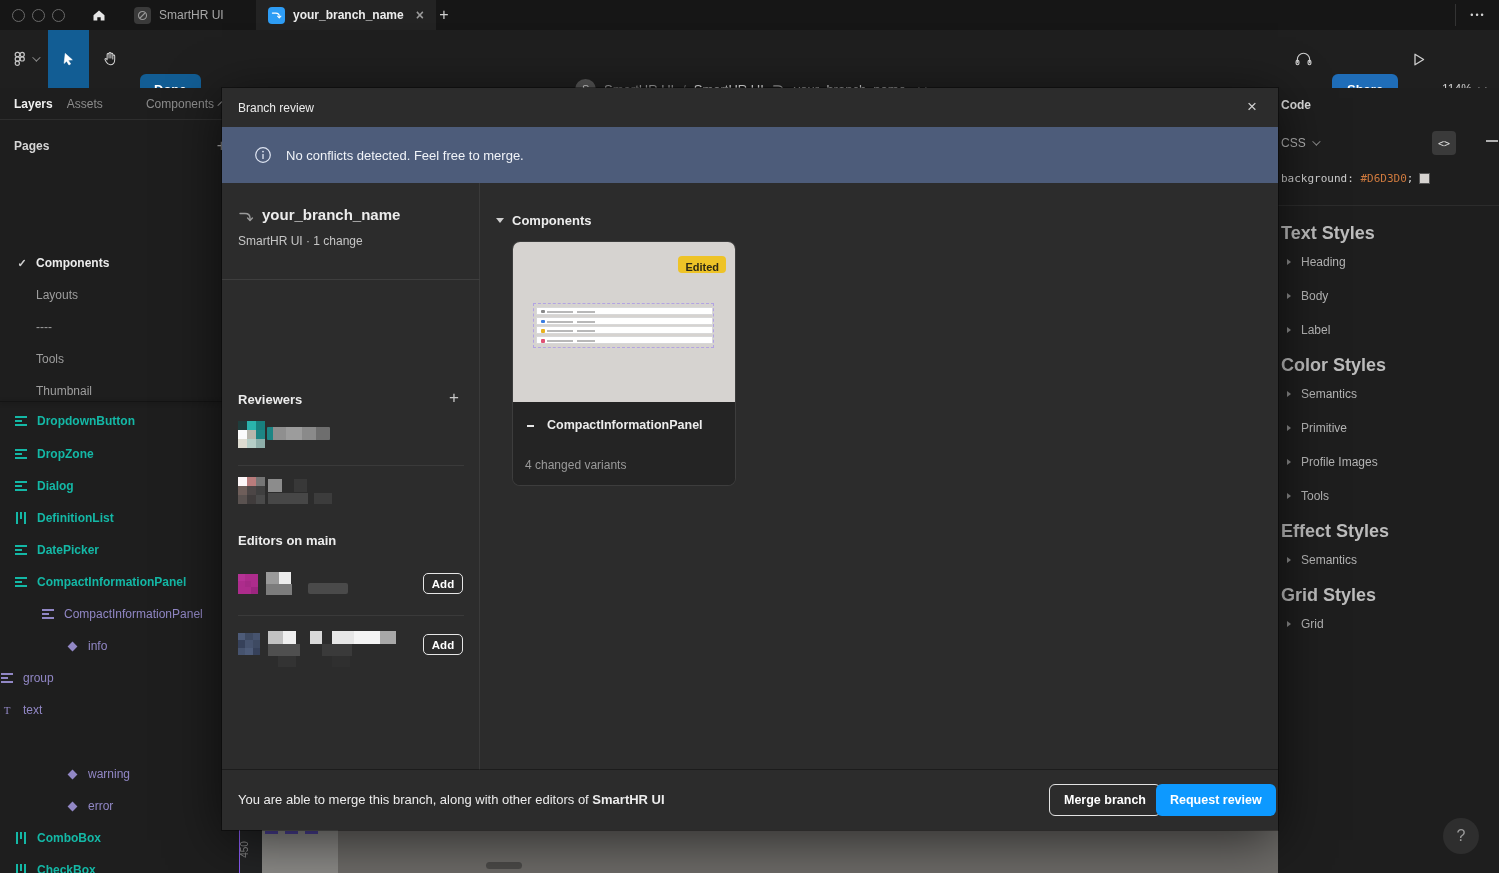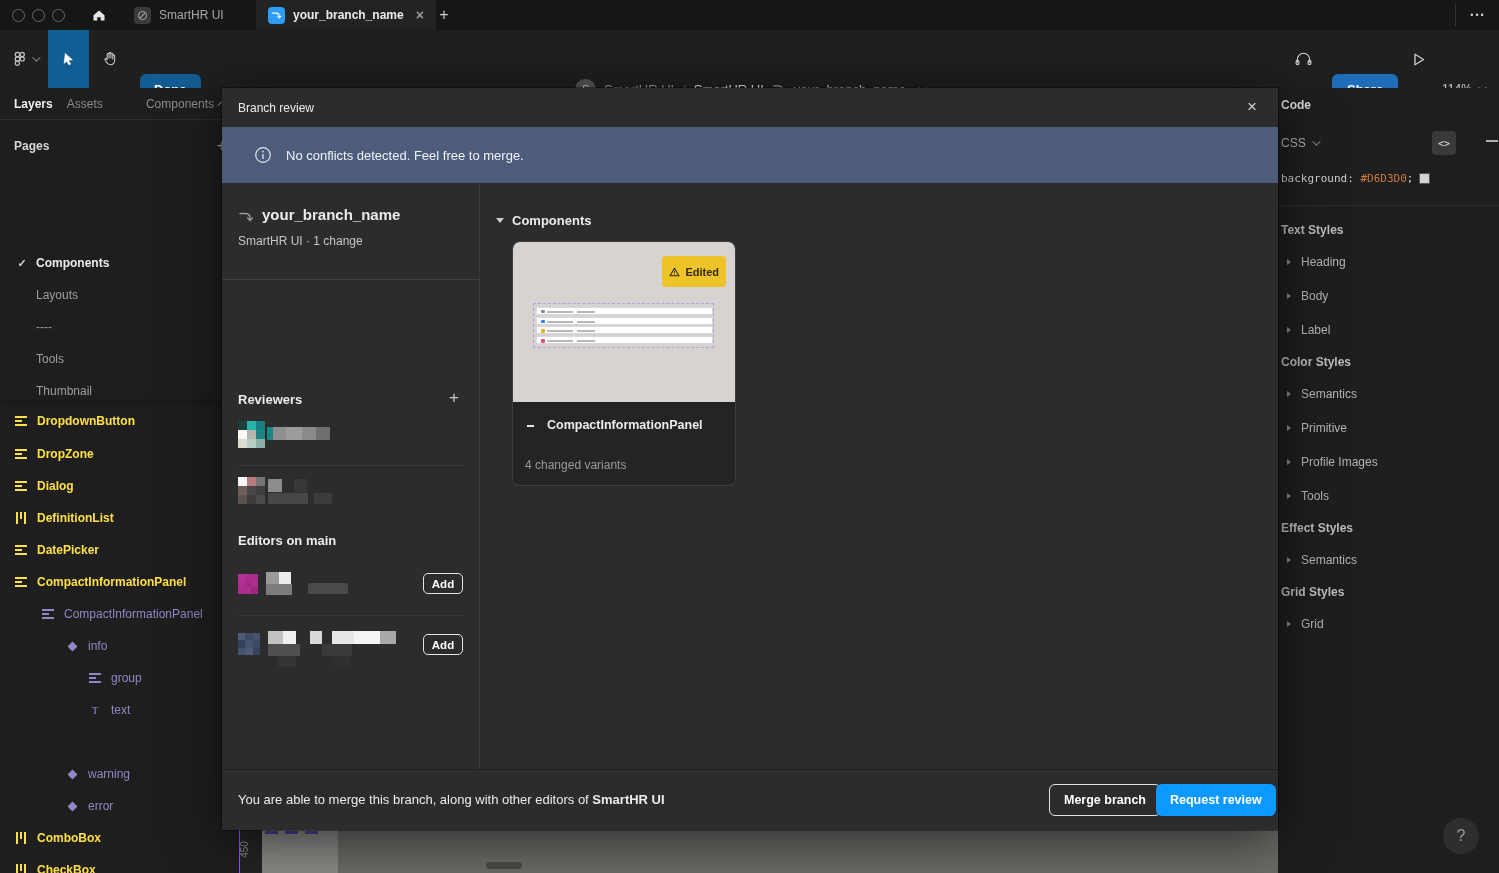--- a/index.html
+++ b/index.html
@@ -49,24 +49,24 @@
   .paneltab { font-size:12px; color:#8c8c8c; padding:0 0 0 14px; }
   .paneltab.active { color:#f0f0f0; font-weight:700; }
   .pagesel { position:absolute; right:14px; top:0; height:32px; display:flex; align-items:center; gap:6px; color:#8c8c8c; font-size:12px; }
   .pageshdr { position:absolute; left:0; top:44px; width:240px; height:28px; display:flex; align-items:center; }
   .pageshdr .t { color:#d6d6d6; font-weight:700; font-size:12px; margin-left:14px; }
   .plus { position:absolute; right:14px; color:#b0b0b0; font-size:16px; font-weight:400; }
   .pagerow { position:absolute; left:0; width:240px; height:32px; display:flex; align-items:center; color:#9e9e9e; font-size:12px; }
   .pagerow .chk { width:28px; text-align:center; color:#cfcfcf; font-size:11px; margin-left:8px; }
   .pagerow.cur { color:#ececec; font-weight:600; }
   .layerlist-top { position:absolute; left:0; top:313px; width:239px; height:1px; background:#141414; box-shadow:0 1px 4px rgba(0,0,0,.5); }
-  .lrow { position:absolute; left:0; width:240px; height:32px; display:flex; align-items:center; font-size:12px; font-weight:700; color:#fde047; }
+  .lrow { position:absolute; left:0; width:240px; height:32px; display:flex; align-items:center; font-size:12px; font-weight:700; color:#14b8a6; }
   .lrow.p { color:#9187c5; font-weight:400; }
   .licon { display:inline-flex; align-items:center; justify-content:center; width:14px; margin-right:9px; color:inherit; }
-  .i0 { padding-left:14px; } .i1 { padding-left:41px; } .i2 { padding-left:65px; } .i3 { padding-left:88px; }
+  .i0 { padding-left:14px; } .i1 { padding-left:41px; } .i2 { padding-left:65px; } .i3 { }
 
   .icon-lines { width:12px; height:10px; border-top:2px solid currentColor; border-bottom:2px solid currentColor; position:relative; }
   .icon-lines::before { content:""; position:absolute; left:0; top:2px; width:7px; height:2px; background:currentColor; }
   .icon-vbars { width:10px; height:12px; border-left:2px solid currentColor; border-right:2px solid currentColor; position:relative; }
   .icon-vbars::before { content:""; position:absolute; left:2px; top:0; width:2px; height:7px; background:currentColor; }
   .icon-diamond { width:7px; height:7px; background:currentColor; transform:rotate(45deg); }
   .icon-tt::before { content:"T"; font-size:11px; font-weight:400; font-family:"Liberation Serif", serif; }
 
   
   .canvas-strip { position:absolute; left:240px; top:830px; width:1038px; height:43px; background:#6d6b68; overflow:hidden; }
@@ -82,21 +82,21 @@
   .rp-cssrow { position:absolute; left:3px; top:43px; width:215px; height:24px; display:flex; align-items:center; color:#b0b0b0; font-size:12px; gap:6px; }
   .rp-codebtn { position:absolute; right:40px; top:0; width:24px; height:24px; background:#3a3a3a; border-radius:4px; display:flex; align-items:center; justify-content:center; color:#e0e0e0; }
   .rp-codebtn::before { content:"<>"; font-family:"DejaVu Sans Mono", monospace; font-size:10px; }
   .icon-burger { width:12px; height:10px; border-top:2px solid currentColor; border-bottom:2px solid currentColor; position:relative; }
   .icon-burger::before { content:""; position:absolute; left:0; top:2px; width:12px; height:2px; background:currentColor; }
   .rp-listbtn { position:absolute; right:10px; top:5px; color:#b0b0b0; }
   .rp-code { position:absolute; left:3px; top:84px; font-family:"DejaVu Sans Mono", monospace; font-size:11px; color:#cfcfcf; display:flex; align-items:center; }
   .rp-code .val { color:#cf7a3e; }
   .rp-swatch { display:inline-block; width:11px; height:11px; background:#d6d3d0; border:1px solid #555; margin-left:6px; }
   .rp-divider { position:absolute; left:0; top:117px; width:221px; height:1px; background:#2c2c2c; }
-  .rp-sechdr { position:absolute; left:3px; color:#bcbcbc; font-weight:700; font-size:12px; }
+  .rp-sechdr { position:absolute; left:3px; color:#bcbcbc; font-weight:700; font-size:18px; }
   .rp-item { position:absolute; left:9px; display:flex; align-items:center; gap:10px; color:#b4b4b4; font-size:12px; }
   .helpbtn { position:absolute; left:165px; top:730px; width:36px; height:36px; border-radius:50%; background:#2e2e2e; color:#9a9a9a; font-size:16px; display:flex; align-items:center; justify-content:center; }
 
   
   .modal { position:absolute; left:222px; top:88px; width:1056px; height:742px; background:#2c2c2c; box-shadow:0 10px 50px rgba(0,0,0,.6), 0 0 0 1px rgba(0,0,0,.35); }
   .m-header { position:absolute; left:0; top:0; width:1056px; height:39px; display:flex; align-items:center; }
   .m-title { margin-left:16px; color:#ececec; font-weight:400; font-size:12px; }
   .m-close { position:absolute; right:13px; top:6px; width:26px; height:26px; display:flex; align-items:center; justify-content:center; color:#cfcfcf; font-size:17px; }
   .m-banner { position:absolute; left:0; top:39px; width:1056px; height:56px; background:#4d5c7a; display:flex; align-items:center; color:#f0f3f8; font-size:13px; }
   .m-banner svg { margin:0 14px 0 32px; }
@@ -130,21 +130,21 @@
   .mos-e2 span:nth-child(7){background:#46536e}.mos-e2 span:nth-child(8){background:#4d5b78}.mos-e2 span:nth-child(9){background:#36415a}
 
   .blurname1 { position:absolute; border-radius:1px; background:linear-gradient(90deg,#1d8584 0 10%,#8f8f8f 10% 30%,#9c9c9c 30% 55%,#8a8a8a 55% 78%,#6e6e6e 78%); }
   .blurcell { position:absolute; }
 
   .addbtn { position:absolute; left:201px; width:40px; height:21px; background:transparent; border:1px solid #e6e6e6; border-radius:5px; color:#fff; font-size:11.5px; font-weight:600; font-family:inherit; }
 
   .comp-hdr { position:absolute; left:16px; top:30px; display:flex; align-items:center; gap:8px; color:#ececec; font-size:13px; font-weight:700; }
   .card { position:absolute; left:33px; top:59px; width:222px; height:243px; border-radius:7px; overflow:hidden; background:#242424; box-shadow:0 0 0 1px #3d3d3d; }
   .card-preview { position:absolute; left:0; top:0; width:222px; height:160px; background:#d6d3d0; }
-  .badge { position:absolute; right:9px; top:14px; height:31px; display:flex; align-items:center; gap:5px; background:#eec327; border-radius:4px; padding:0 7px; color:#2f2a14; font-size:11px; font-weight:700; }
+  .badge { position:absolute; right:9px; top:14px; height:17px; display:flex; align-items:center; gap:5px; background:#eec327; border-radius:4px; padding:0 7px; color:#2f2a14; font-size:11px; font-weight:700;flex-direction:column; }
   .variantbox { position:absolute; left:20px; top:61px; width:181px; height:45px; border:1px dashed #b2a3e3; display:flex; flex-direction:column; justify-content:space-evenly; padding:1px 1px; }
   .vrow { position:relative; width:177px; height:8px; margin-left:1px; background:#fff; border:0.5px solid #d8d8d8; }
   .vdot { position:absolute; left:4px; top:2px; width:3.5px; height:3.5px; border-radius:1px; }
   .vtxt { position:absolute; top:3px; height:2px; background:#b8b8b8; }
   .card-info { position:absolute; left:0; top:160px; width:222px; height:83px; background:#242424; }
   .card-name { position:absolute; left:34px; top:16px; color:#ececec; font-size:12.5px; font-weight:700; }
   .card-icon { position:absolute; left:14px; top:19px; color:#e6e6e6; }
   .card-meta { position:absolute; left:12px; top:56px; color:#9a9a9a; font-size:12px; }
 </style>
 </head>

